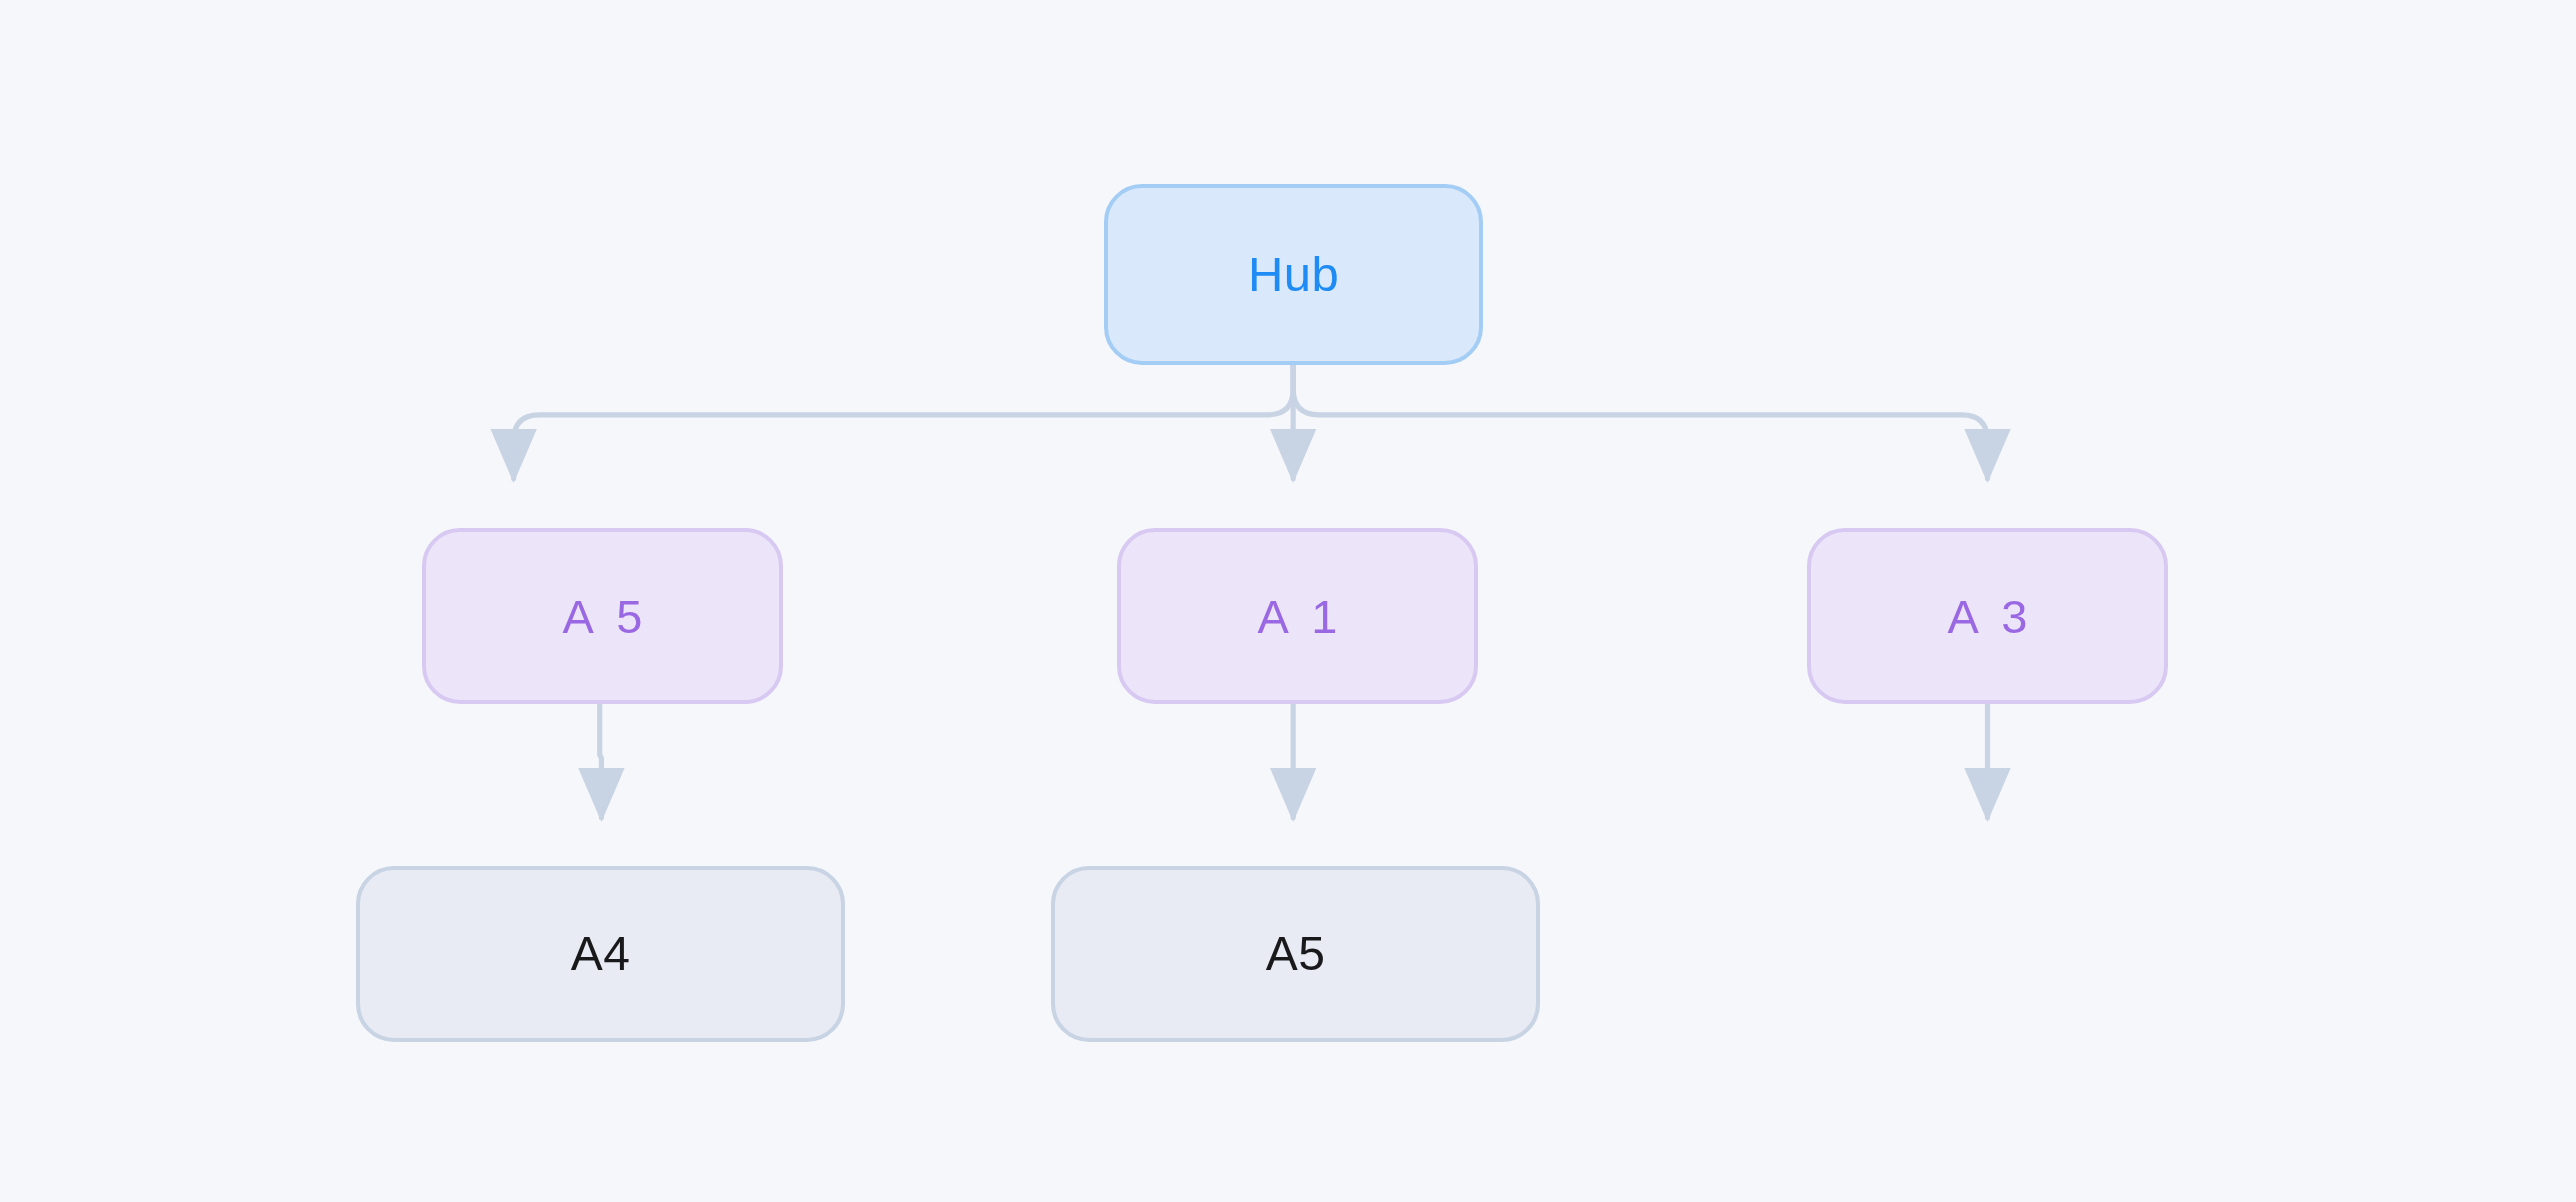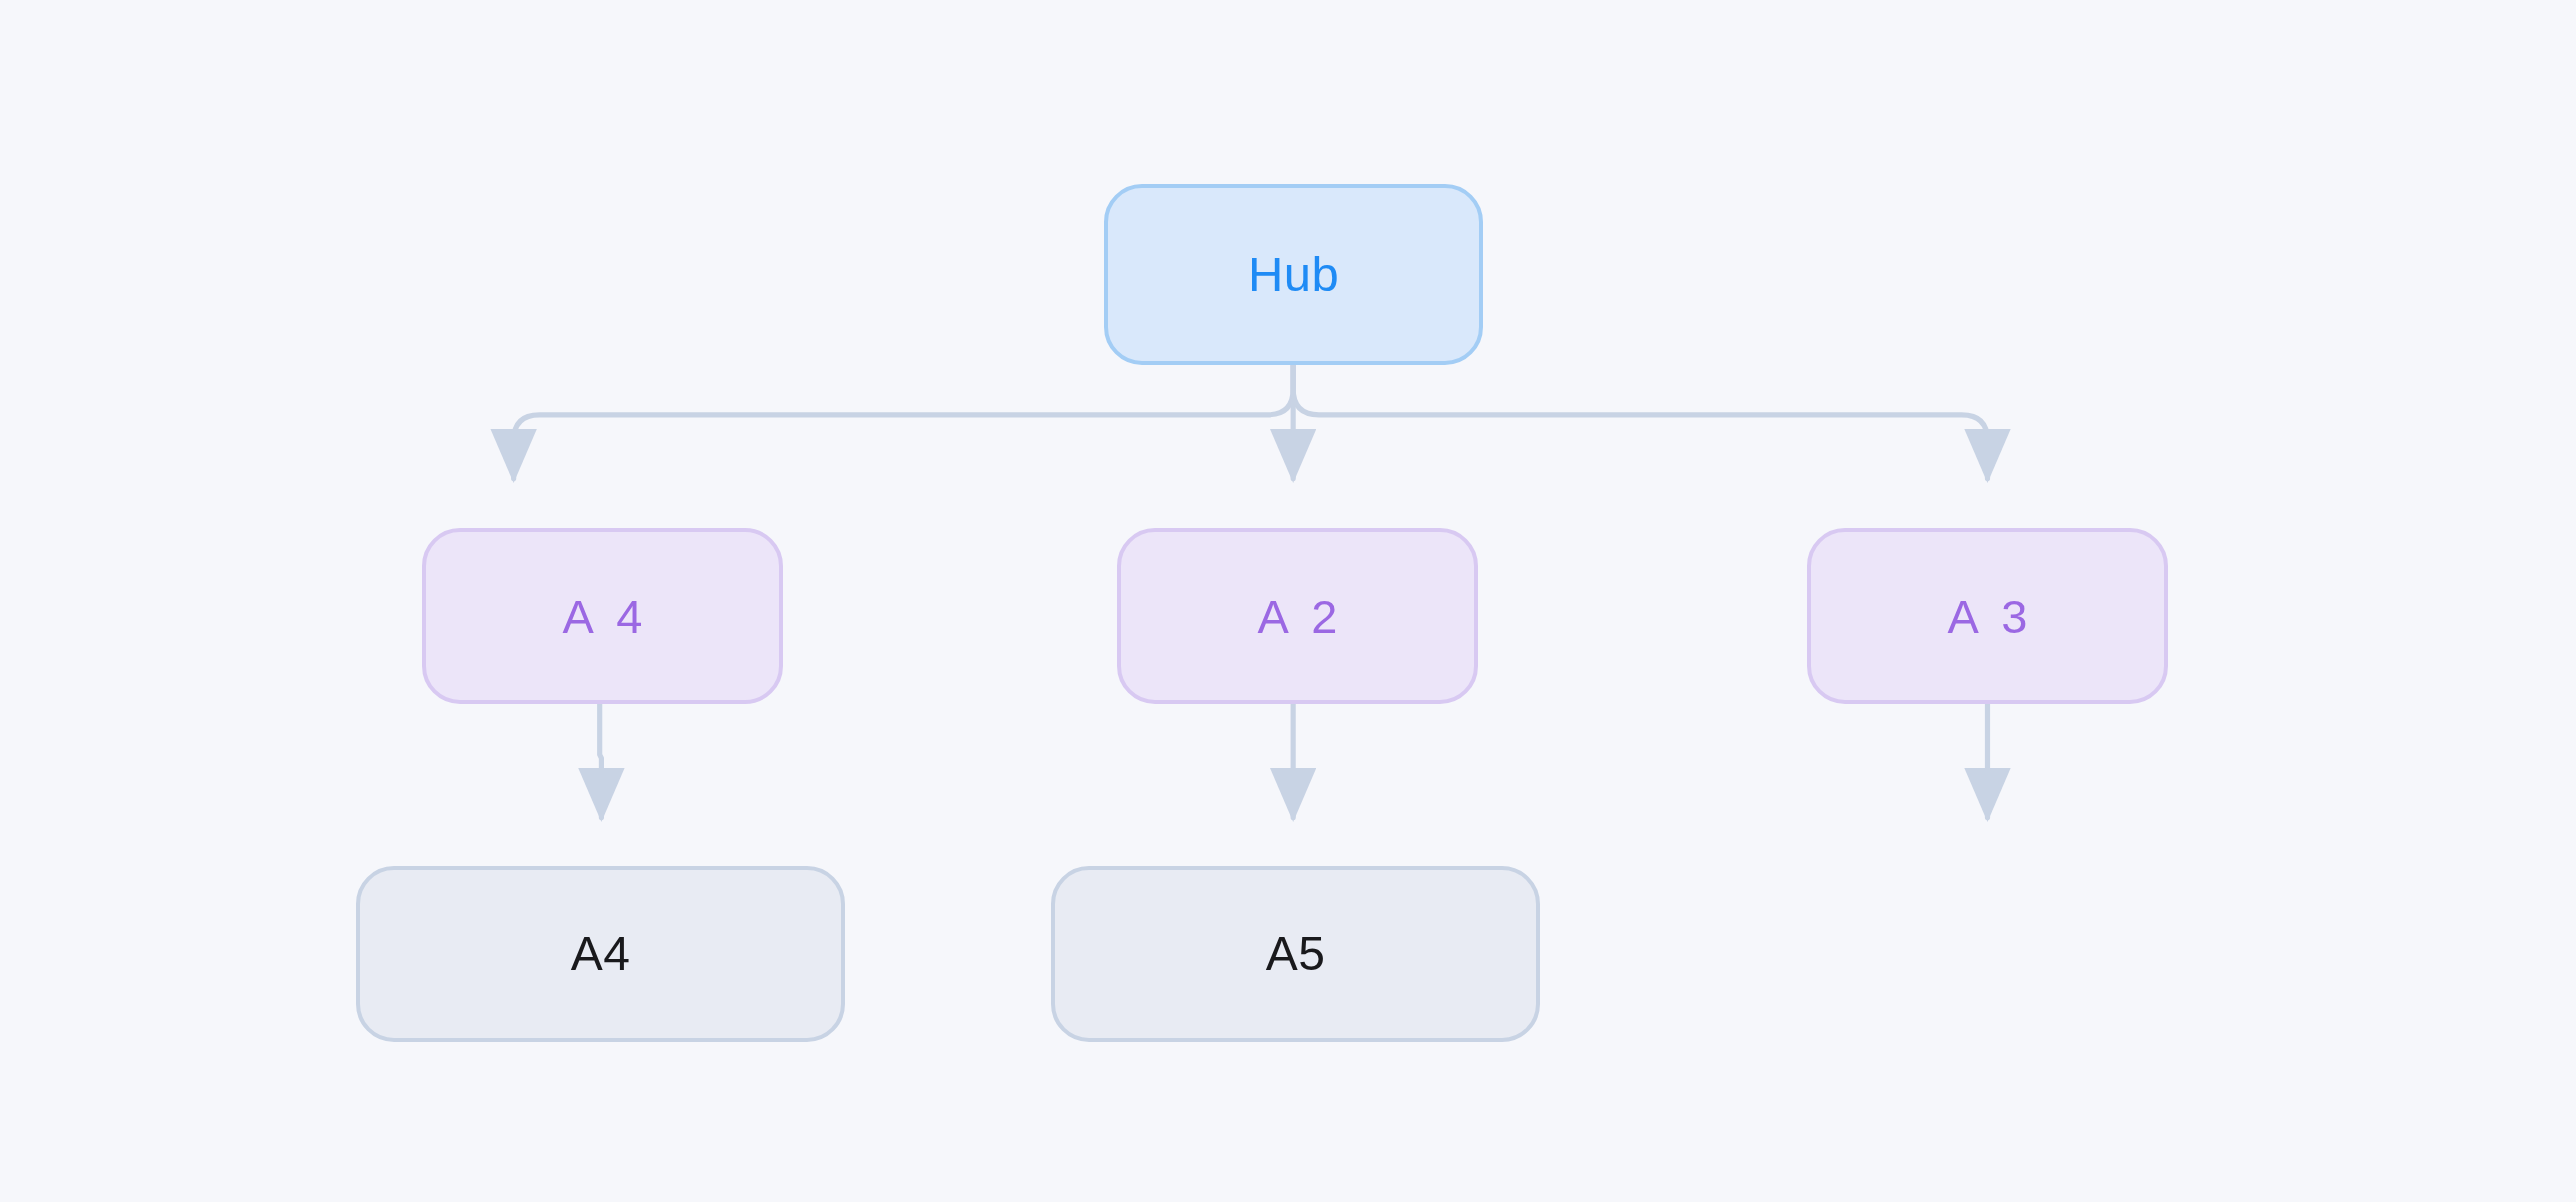--- a/index.html
+++ b/index.html
@@ -98,25 +98,25 @@
 
       <path d="M 2310 795 L 2310 950" marker-end="url(#arrow-head)"></path>
     </g>
   </svg>
 
   <div class="node node-hub" style="left:1104px; top:151px; width:379px; height:181px;">
     <span class="node-label">Hub</span>
   </div>
 
   <div class="node node-mid" style="left:422px; top:495px; width:361px; height:176px;">
-    <span class="node-label">A 4</span>
+    <span class="node-label">A 5</span>
   </div>
 
   <div class="node node-mid" style="left:1117px; top:495px; width:361px; height:176px;">
-    <span class="node-label">A 2</span>
+    <span class="node-label">A 1</span>
   </div>
 
   <div class="node node-mid" style="left:1807px; top:495px; width:361px; height:176px;">
     <span class="node-label">A 3</span>
   </div>
 
   <div class="node node-leaf" style="left:356px; top:833px; width:489px; height:176px;align-items:center;">
     <span class="node-label">A4</span>
   </div>
 

